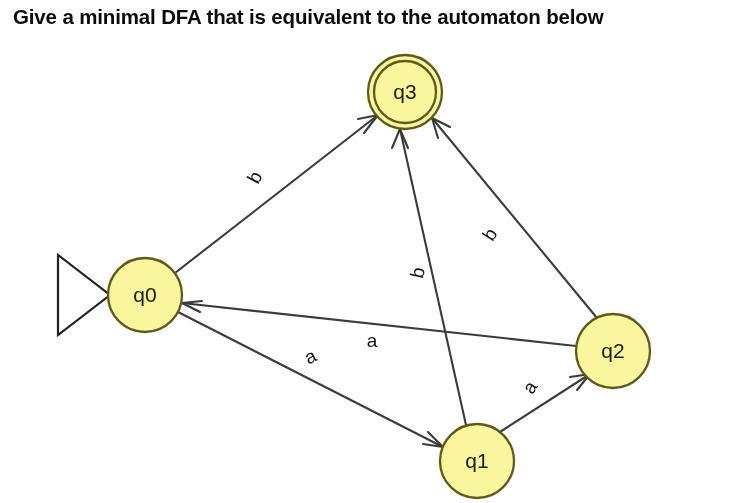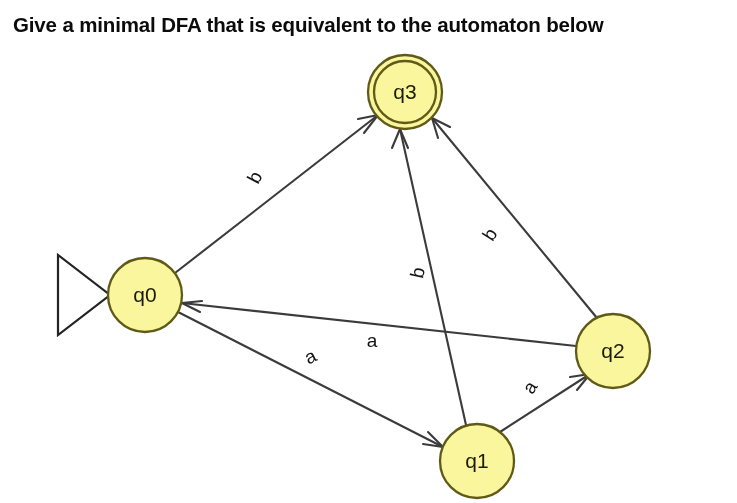--- a/index.html
+++ b/index.html
@@ -24,21 +24,20 @@
     position: absolute;
     left: 13px;
     top: 5px;
     width: 710px;
     font-family: "Liberation Sans", sans-serif;
     font-size: 20.5px;
     font-weight: 600;
     color: #0b0b0b;
     letter-spacing: -0.15px;
     white-space: nowrap;
-    margin-top: 8px;
   }
   #automaton-figure {
     position: absolute;
     left: 0;
     top: 40px;
     width: 737px;
     height: 463px;
   }
   svg { display: block; }
   .edge-line {

